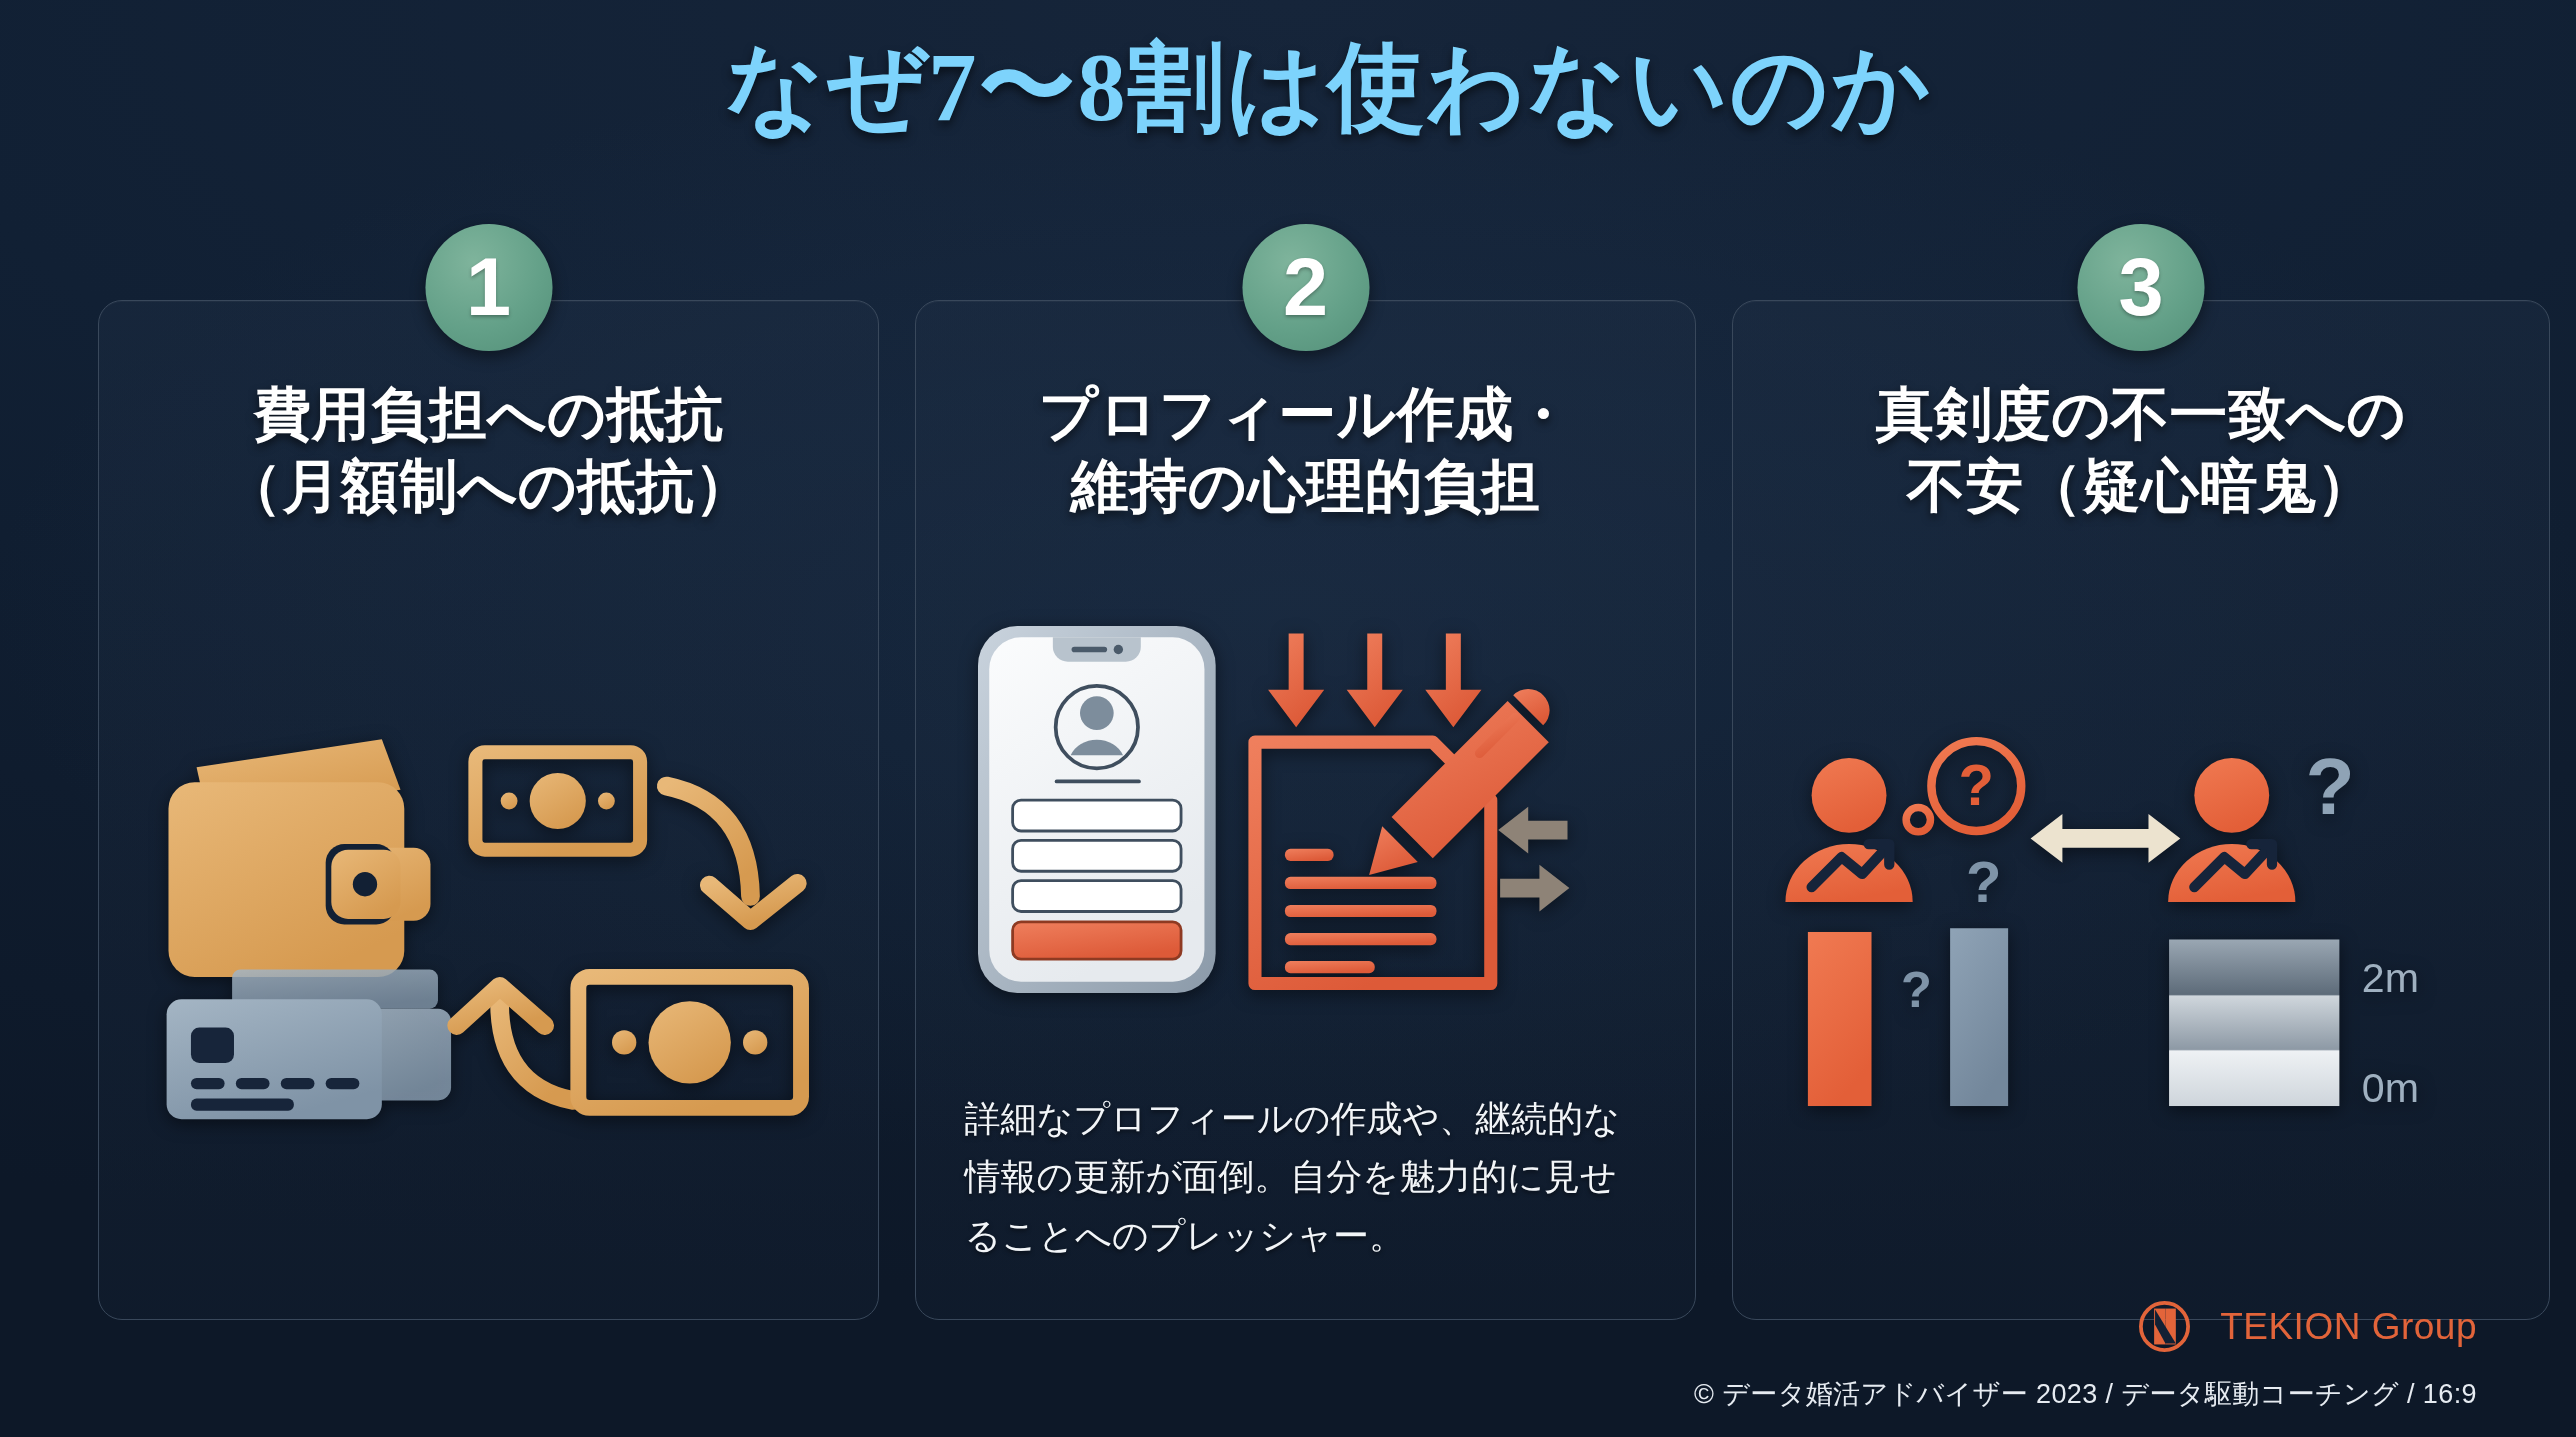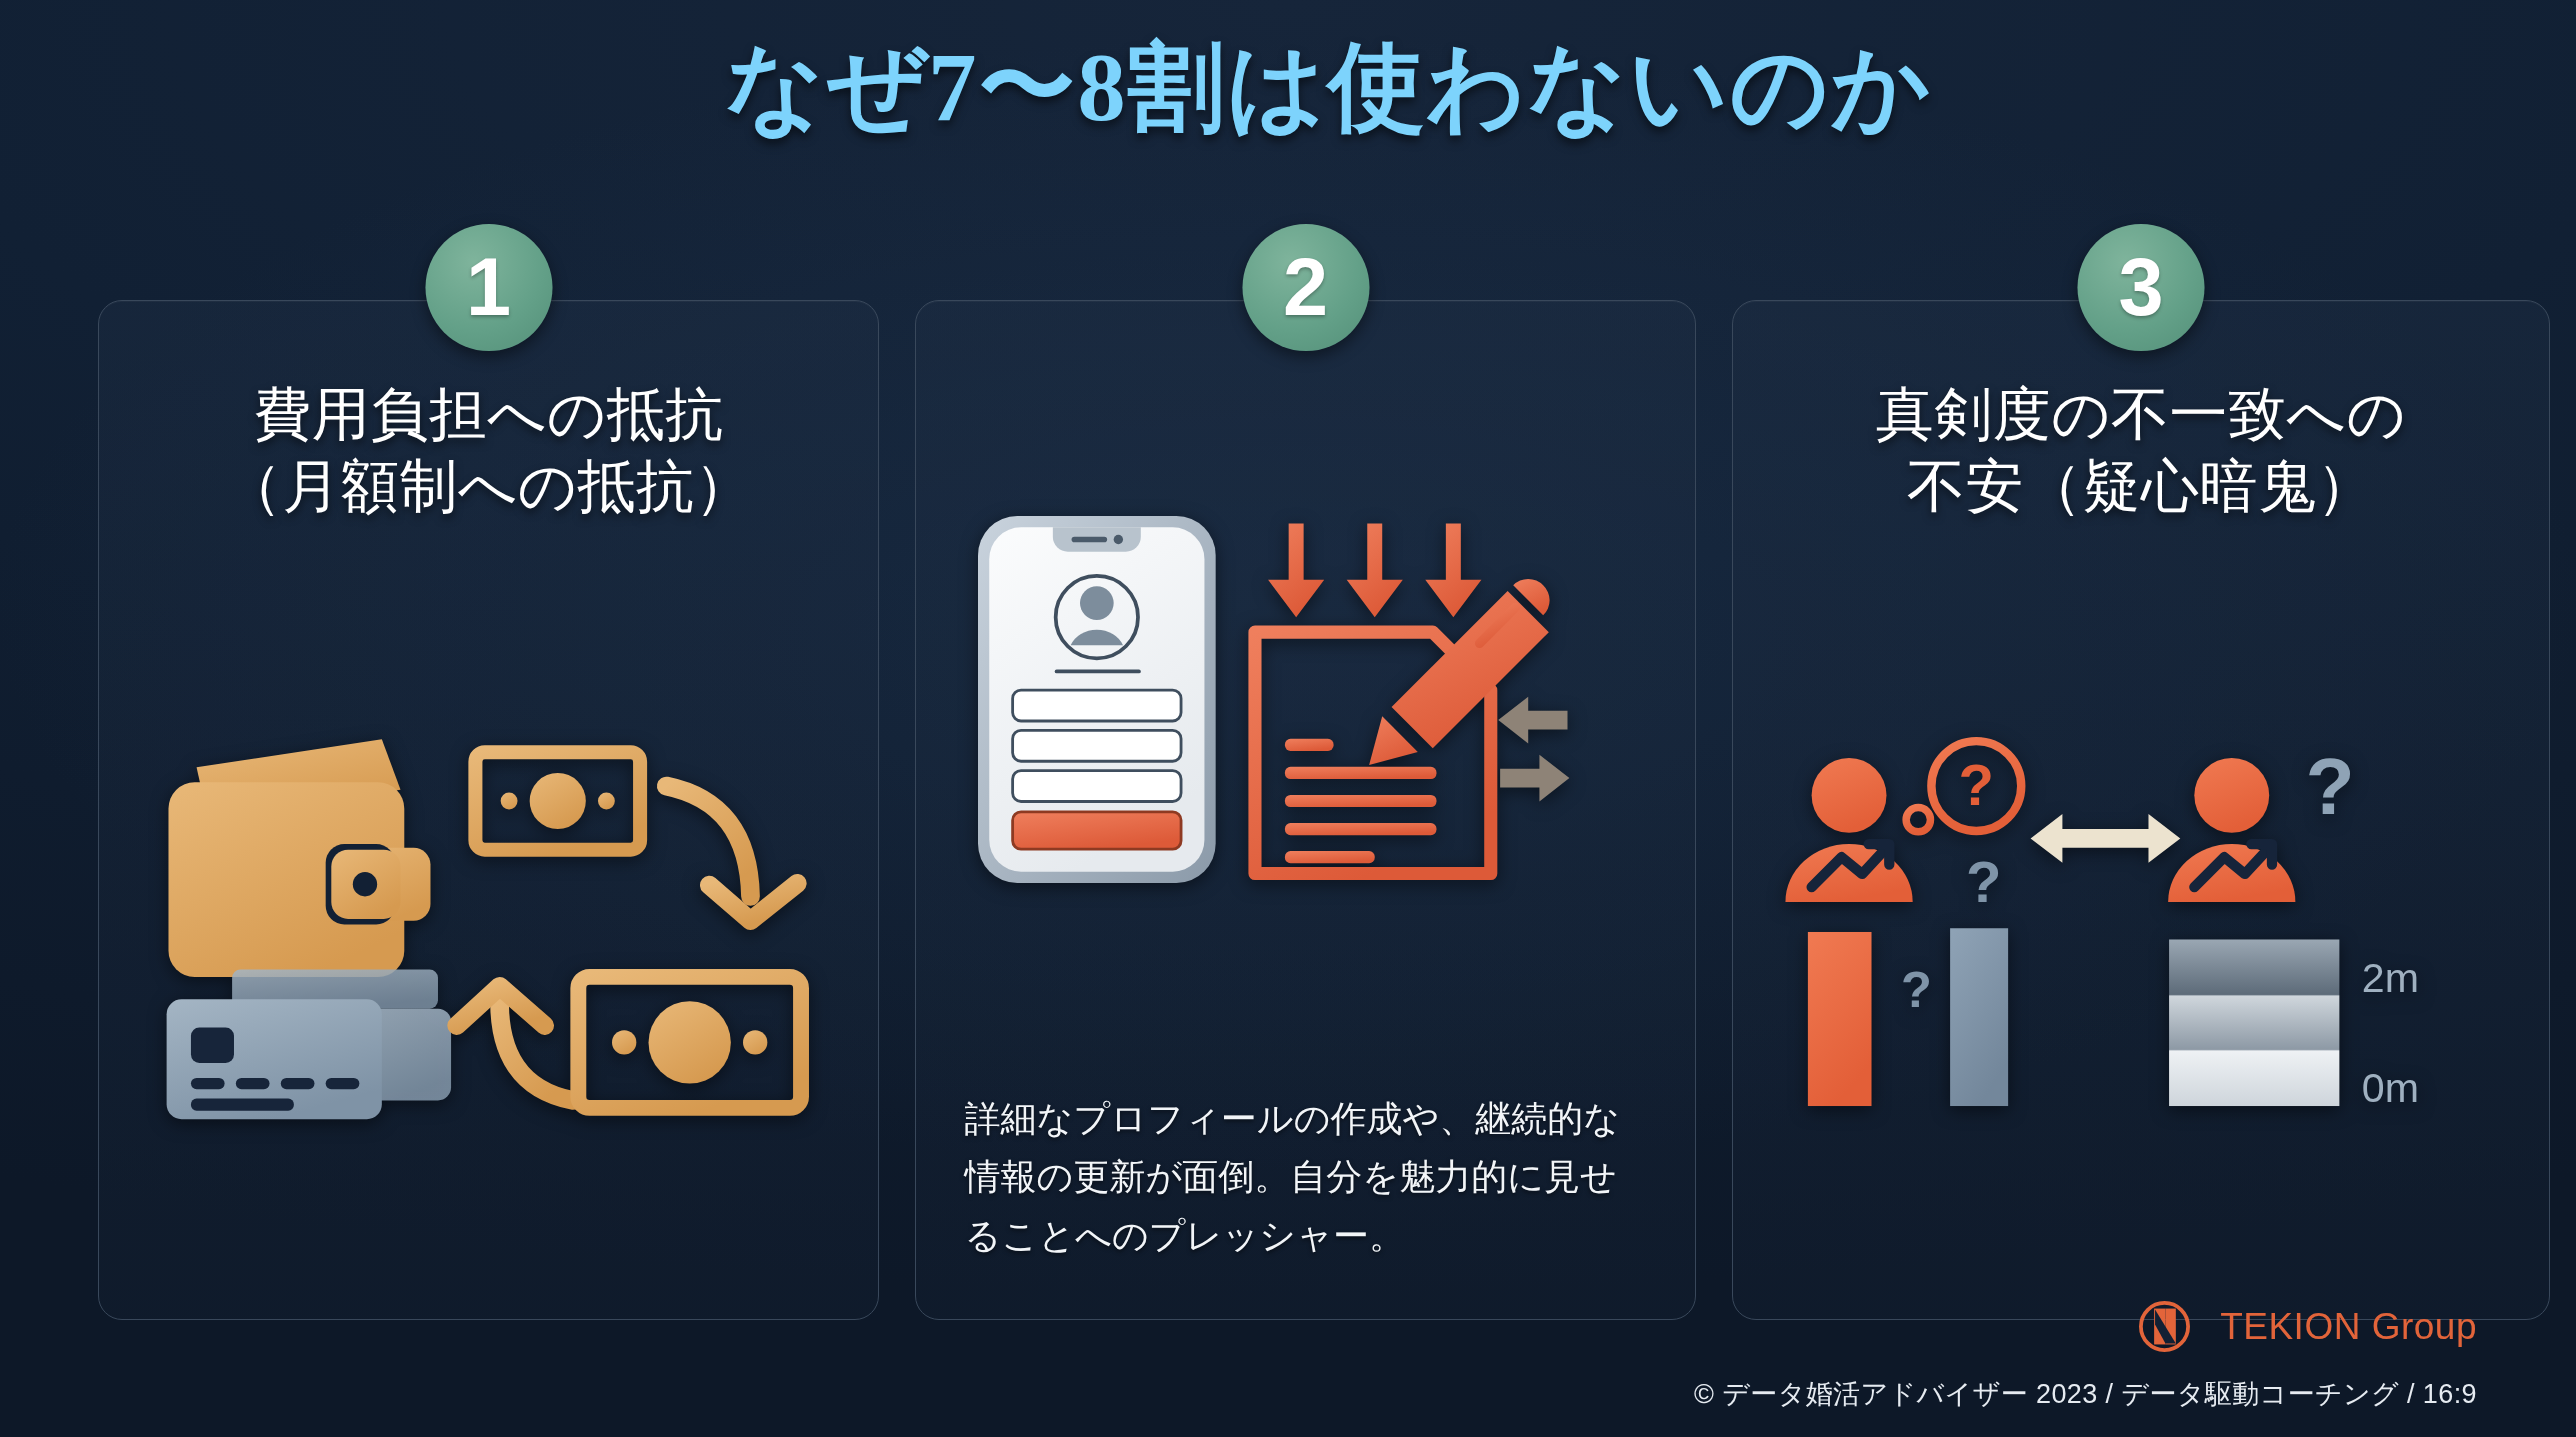--- a/index.html
+++ b/index.html
@@ -91,21 +91,21 @@
     font-family: "Liberation Sans", sans-serif;
     line-height: 1;
     text-shadow: 0 1.9px 3.7px rgba(0,0,0,0.30);
   }
 
   
   .card-heading {
     margin-top: 77px;
     text-align: center;
     font-size: 58px;
-    font-weight: 400;
+    font-weight: 700;
     color: #ffffff;
     line-height: 1.24;
     letter-spacing: 0.5px;
     text-shadow: 0 3.7px 8.4px rgba(0,0,0,0.6);
     white-space: pre-line;
   }
 
   
   .illus {
     flex: 1 1 auto;
@@ -223,20 +223,22 @@
           <circle cx="515" cy="336" r="13" fill="url(#gold1)"></circle>
           <circle cx="655" cy="336" r="13" fill="url(#gold1)"></circle>
         </g>
       </svg>
     </div>
 
   </div>
 
   <div class="card">
     <div class="badge">2</div>
+    <div class="card-heading">プロフィール作成・
+維持の心理的負担</div>
 
     <div class="illus">
       <svg width="693" height="393" viewBox="0 0 740 420" xmlns="http://www.w3.org/2000/svg">
         <defs>
           <linearGradient id="phonebody" x1="0" y1="0" x2="1" y2="1">
             <stop offset="0%" stop-color="#c9d3dd"></stop>
               <stop offset="100%" stop-color="#8b9aa9"></stop>
           </linearGradient>
           <linearGradient id="screen" x1="0" y1="0" x2="0.4" y2="1">
             <stop offset="0%" stop-color="#fbfcfd"></stop>

